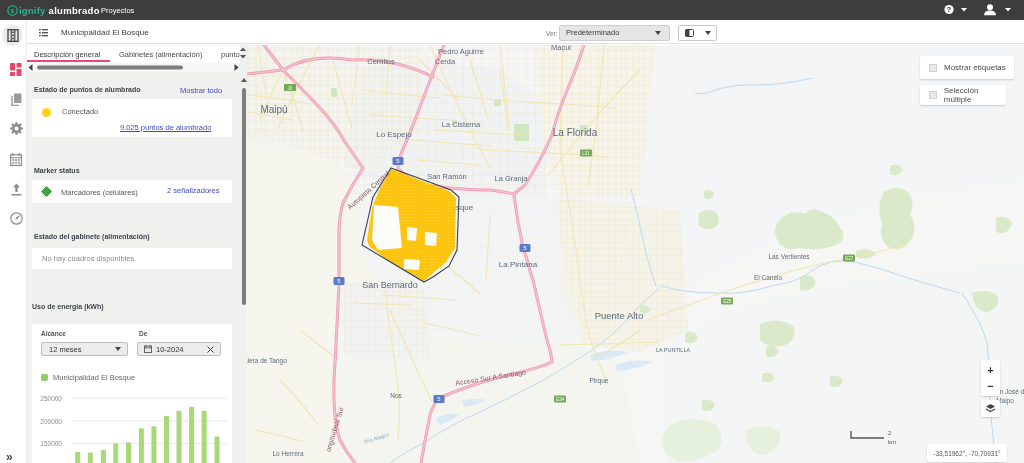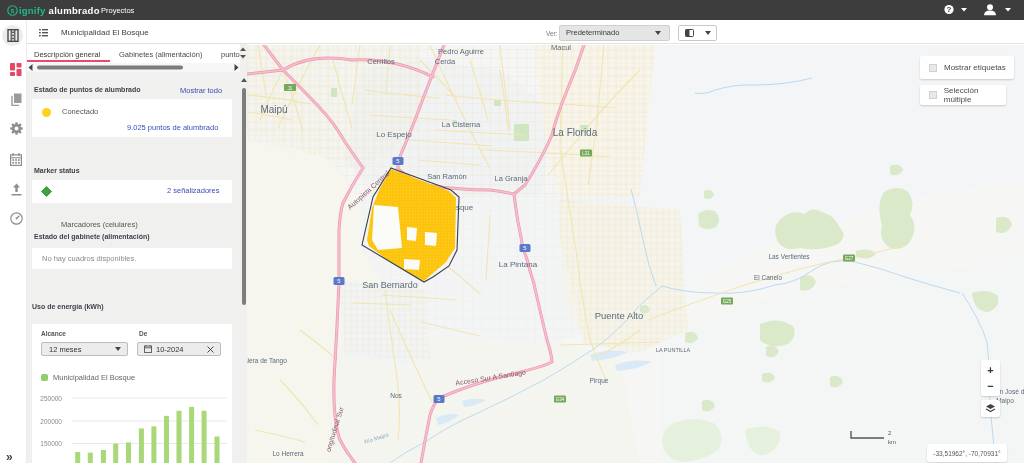--- a/index.html
+++ b/index.html
@@ -381,28 +381,28 @@
     <path d="M5.5,1 L1.5,4.5 L5.5,8 Z" fill="#444"></path>
     <path d="M207.5,1 L211.5,4.5 L207.5,8 Z" fill="#444"></path>
     <rect x="10" y="2.5" width="146" height="4" rx="2" fill="#7d7d7d"></rect>
   </svg>
 
   <span class="ph" style="left:34px; top:86px;">Estado de puntos de alumbrado</span>
   <span class="bluelink" style="left:180px; top:85.5px;">Mostrar todo</span>
   <div class="card" style="top:99px; height:38px;"></div>
   <div class="abs" style="left:41.5px; top:107.5px; width:9px; height:9px; border-radius:50%; background:#ffd117;"></div>
   <span class="abs" style="left:62px; top:106.5px; font-size:7.5px; color:#555;">Conectado</span>
-  <span class="bluelink" style="left:127px; top:123px;">9.025 puntos de alumbrado</span>
+  <span class="bluelink" style="left:120px; top:123px;text-decoration:underline;">9.025 puntos de alumbrado</span>
 
   <span class="ph" style="left:34px; top:166.5px;">Marker status</span>
   <div class="card" style="top:180px; height:23px;"></div>
   <svg class="abs" style="left:40px; top:185px;" width="13" height="13" viewBox="0 0 13 13">
       <rect x="3" y="3" width="7" height="7" transform="rotate(45 6.5 6.5)" fill="#3da539" stroke="#2e8b2a" stroke-width="0.8"></rect>
     </svg>
-  <span class="abs" style="left:61px; top:187.5px; font-size:7.5px; color:#555;margin-top:32px;">Marcadores (celulares)</span>
+  <span class="abs" style="left:61px; top:187.5px; font-size:7.5px; color:#555;">Marcadores (celulares)</span>
   <span class="bluelink" style="left:167px; top:186px;">2 señalizadores</span>
 
   <span class="ph" style="left:34px; top:233.2px;">Estado del gabinete (alimentación)</span>
   <div class="card" style="top:248px; height:21px;"></div>
   <span class="abs graytext" style="left:42px; top:253.5px; font-size:7.5px;">No hay cuadros disponibles.</span>
 
   <span class="ph" style="left:32px; top:303.3px;">Uso de energía (kWh)</span>
   <div class="card" style="top:324px; height:139px;"></div>
   <span class="abs" style="left:41px; top:330px; font-size:6.5px; font-weight:bold; color:#555;">Alcance</span>
   <span class="abs" style="left:139px; top:330px; font-size:6.5px; font-weight:bold; color:#555;">De</span>

